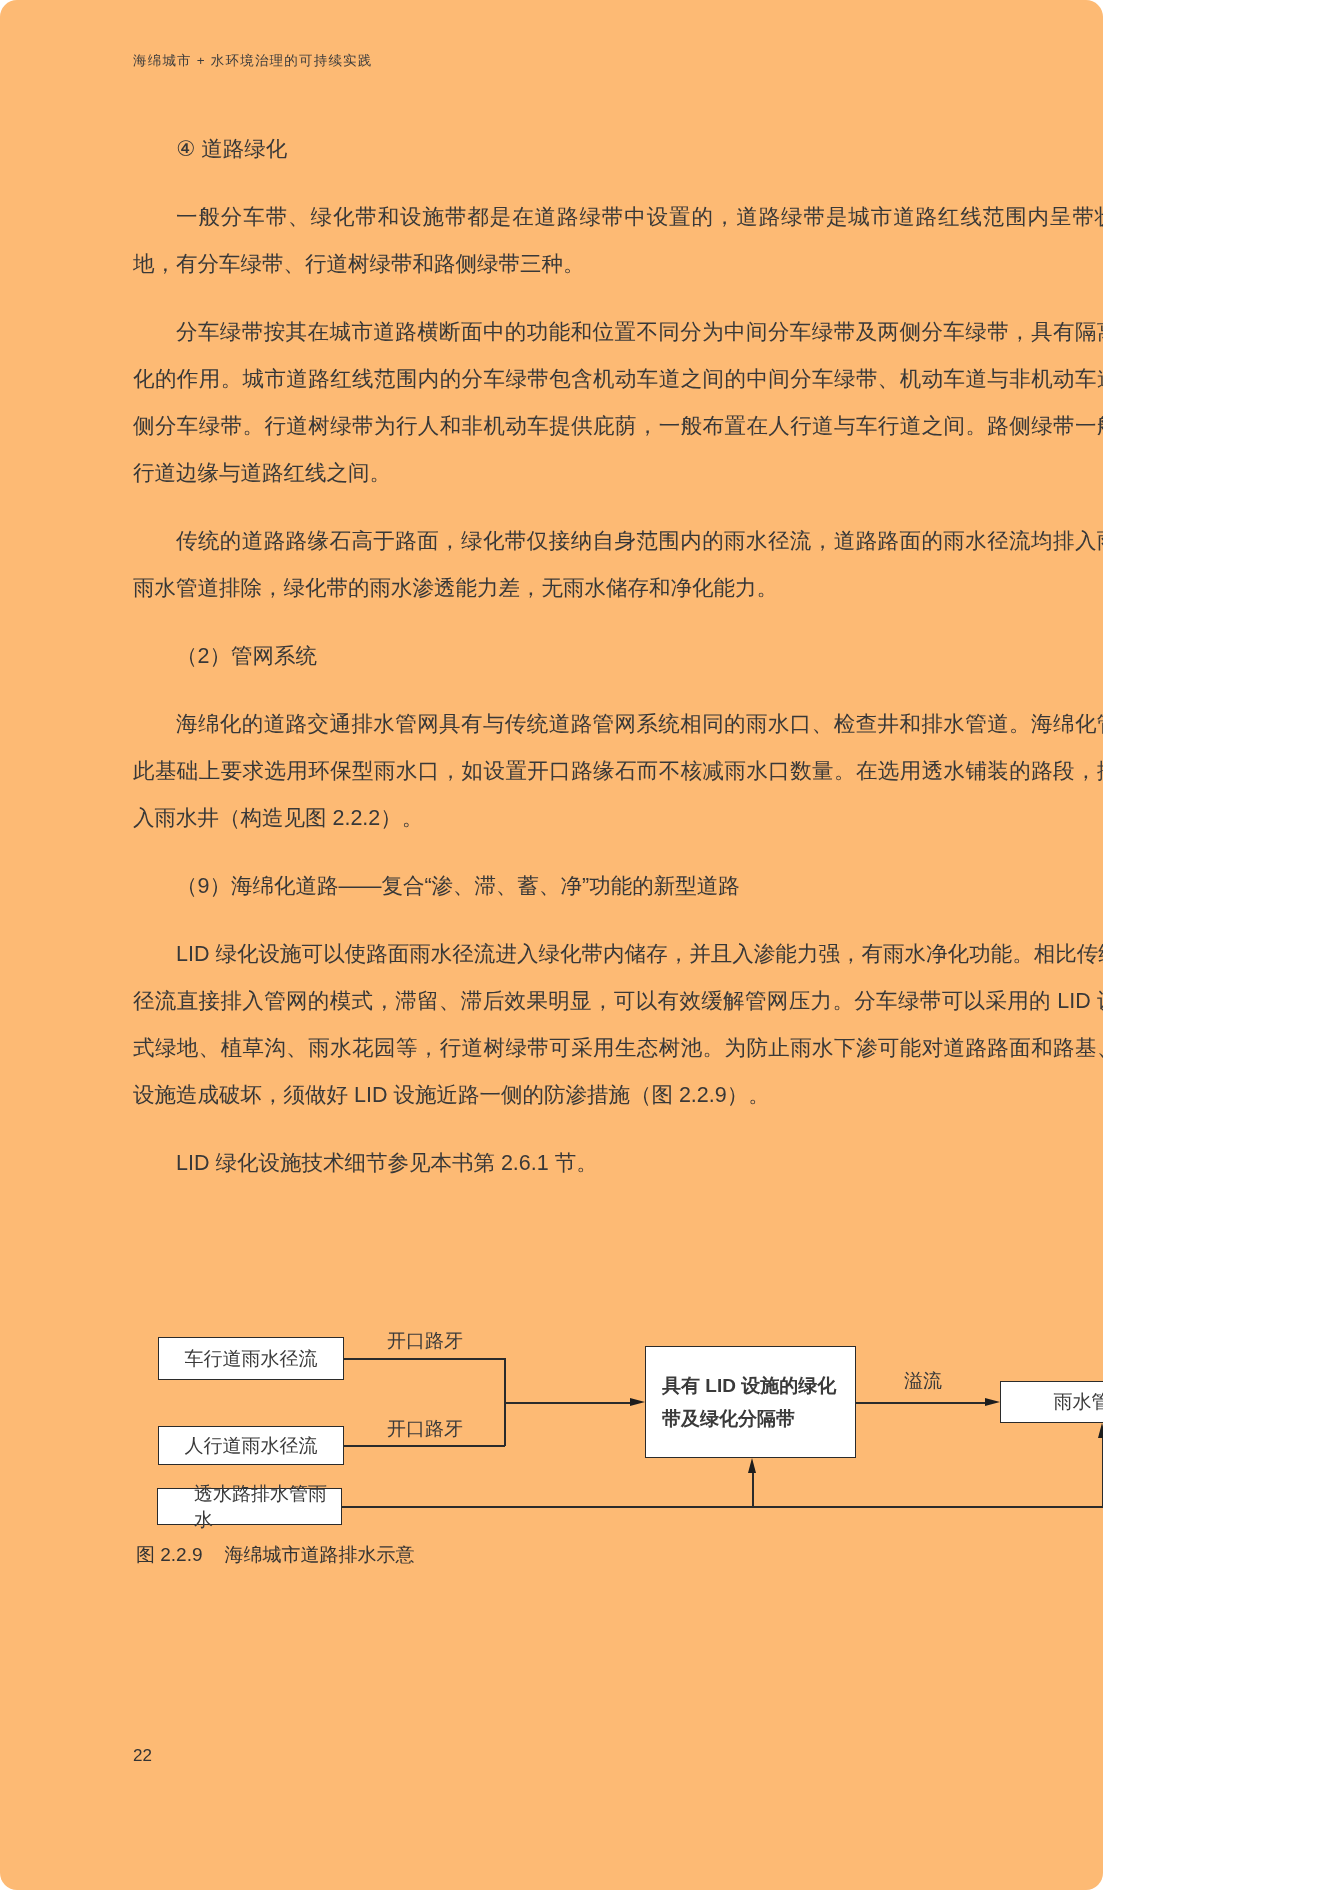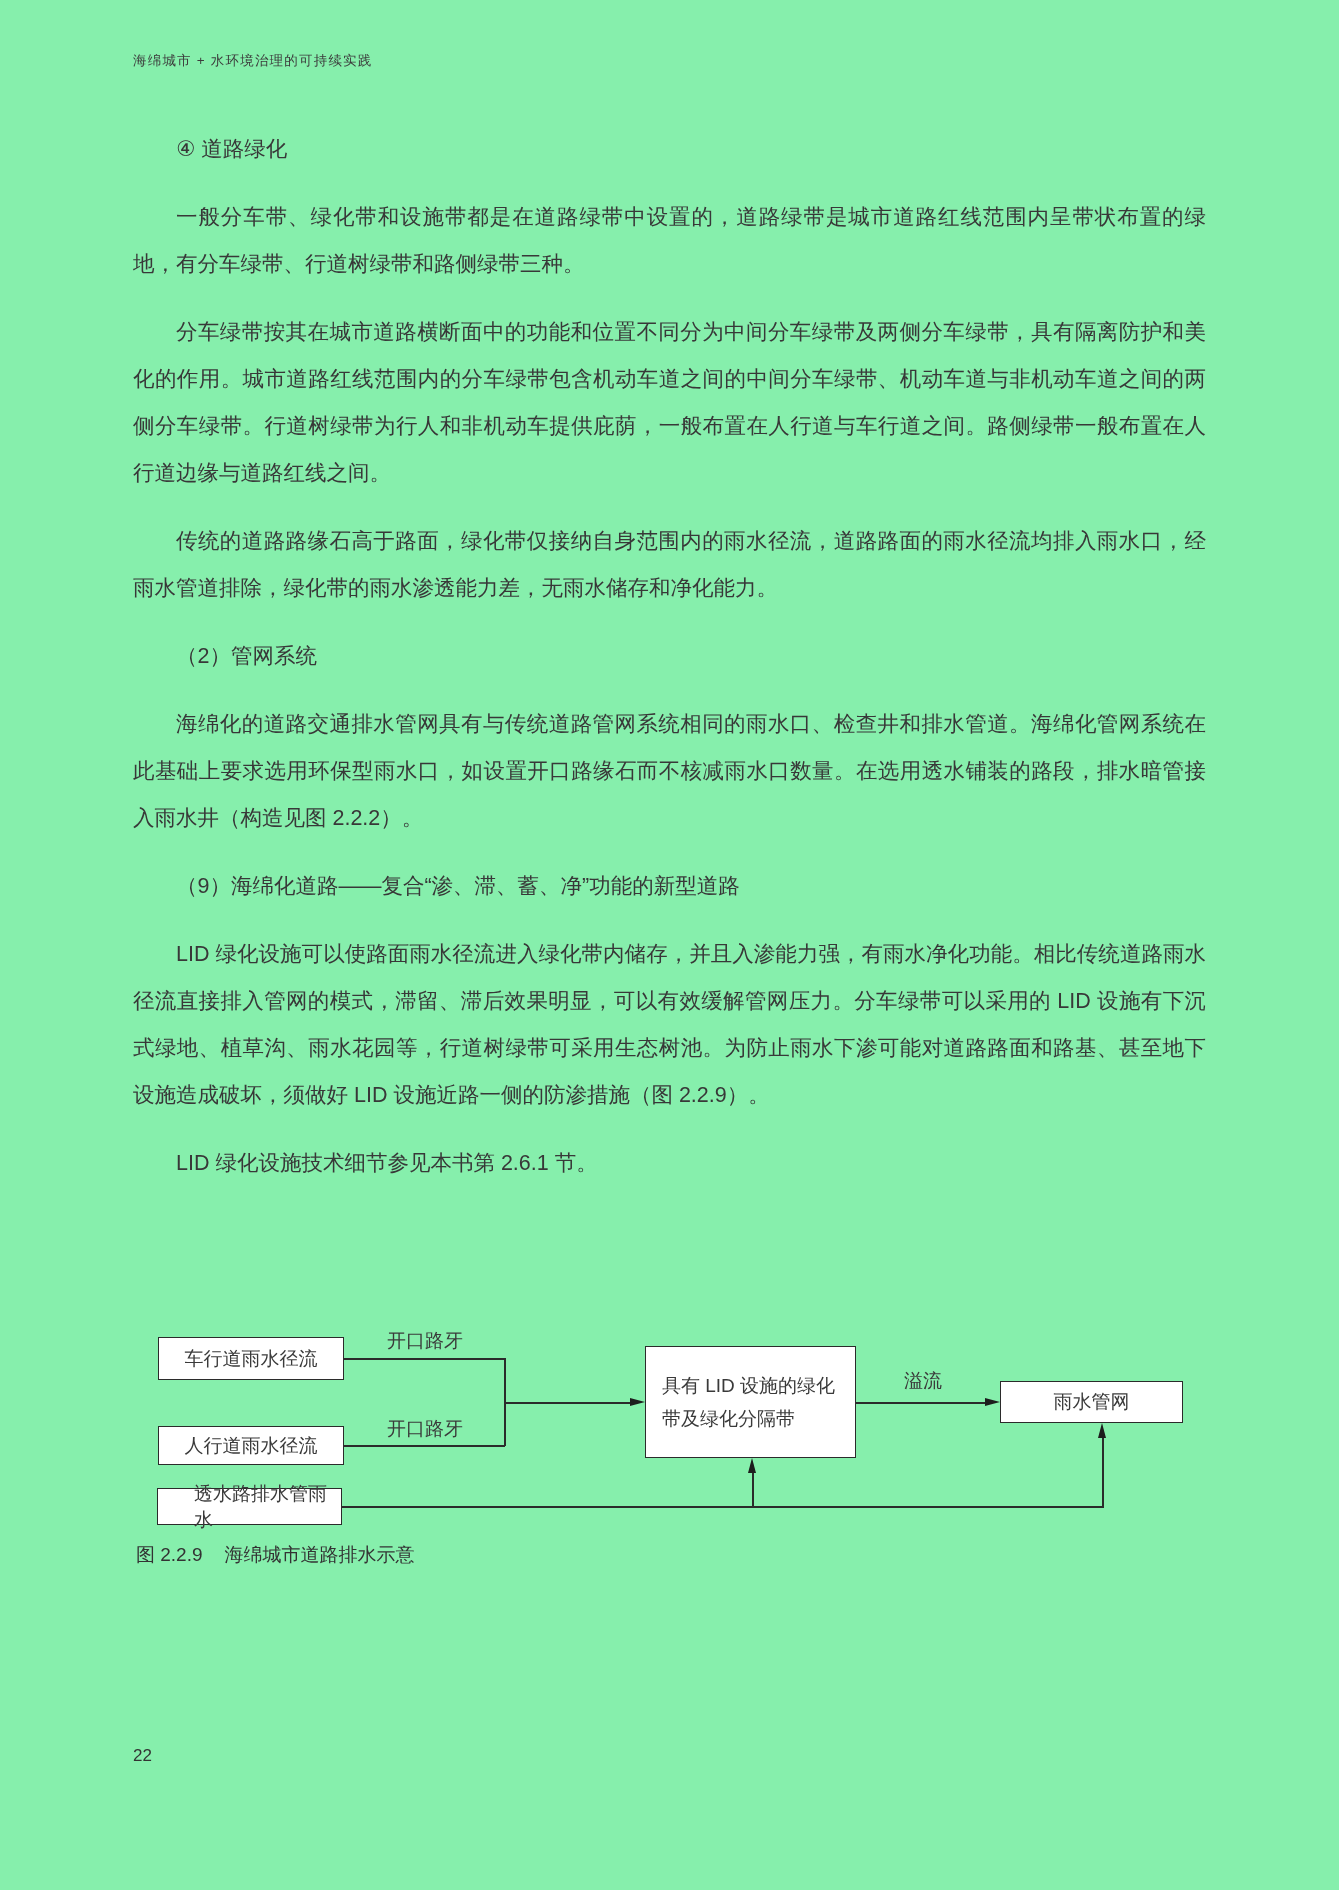--- a/index.html
+++ b/index.html
@@ -1,22 +1,23 @@
 <!DOCTYPE html>
 <html lang="zh"><head>
 <meta charset="utf-8">
 <style>
   html,body { margin:0; padding:0; background:#ffffff; }
   .page {
     position:relative;
-    width:1339px; height:1890px;
-    background:#86efac;
+    width:1103px; height:1890px;
+    background:#fdba74;
     font-family:"Liberation Sans","DejaVu Sans",sans-serif;
     color:#333;
     overflow:hidden;
+    border-radius:17px;
   }
   .running-header {
     position:absolute; left:133px; top:52px;
     font-size:13.5px; letter-spacing:1.2px; color:#3c3c3c;
   }
   .body-text {
     position:absolute; left:133px; top:126px; width:1073px;
   }
   .block {
     margin:0 0 21px 0;
@@ -79,21 +80,21 @@
     <p class="block subheading">（9）海绵化道路——复合“渗、滞、蓄、净”功能的新型道路</p>
     <p class="block para">LID 绿化设施可以使路面雨水径流进入绿化带内储存，并且入渗能力强，有雨水净化功能。相比传统道路雨水径流直接排入管网的模式，滞留、滞后效果明显，可以有效缓解管网压力。分车绿带可以采用的 LID 设施有下沉式绿地、植草沟、雨水花园等，行道树绿带可采用生态树池。为防止雨水下渗可能对道路路面和路基、甚至地下设施造成破坏，须做好 LID 设施近路一侧的防渗措施（图 2.2.9）。</p>
     <p class="block para">LID 绿化设施技术细节参见本书第 2.6.1 节。</p>
   </div>
 
   <div class="figure">
 
     <div class="fbox" style="left:25px; top:19px; width:186px; height:43px;">车行道雨水径流</div>
     <div class="fbox" style="left:25px; top:108px; width:186px; height:39px;">人行道雨水径流</div>
     <div class="fbox" style="left:24px; top:170px; width:185px; height:37px;padding-left:36px;">透水路排水管雨水</div>
-    <div class="fbox multiline" style="left:512px; top:28px; width:211px; height:112px;">
+    <div class="fbox multiline" style="left:512px; top:28px; width:211px; height:112px;font-weight:bold;">
       <span>具有 LID 设施的绿化</span>
       <span>带及绿化分隔带</span>
     </div>
     <div class="fbox" style="left:867px; top:63px; width:183px; height:42px;">雨水管网</div>
 
     <div class="flabel" style="left:247px; top:10px; width:90px; text-align:center;">开口路牙</div>
     <div class="flabel" style="left:247px; top:98px; width:90px; text-align:center;">开口路牙</div>
     <div class="flabel" style="left:760px; top:50px; width:60px; text-align:center;">溢流</div>
 
     <div class="hline" style="left:211px; top:40px; width:161px;"></div>

